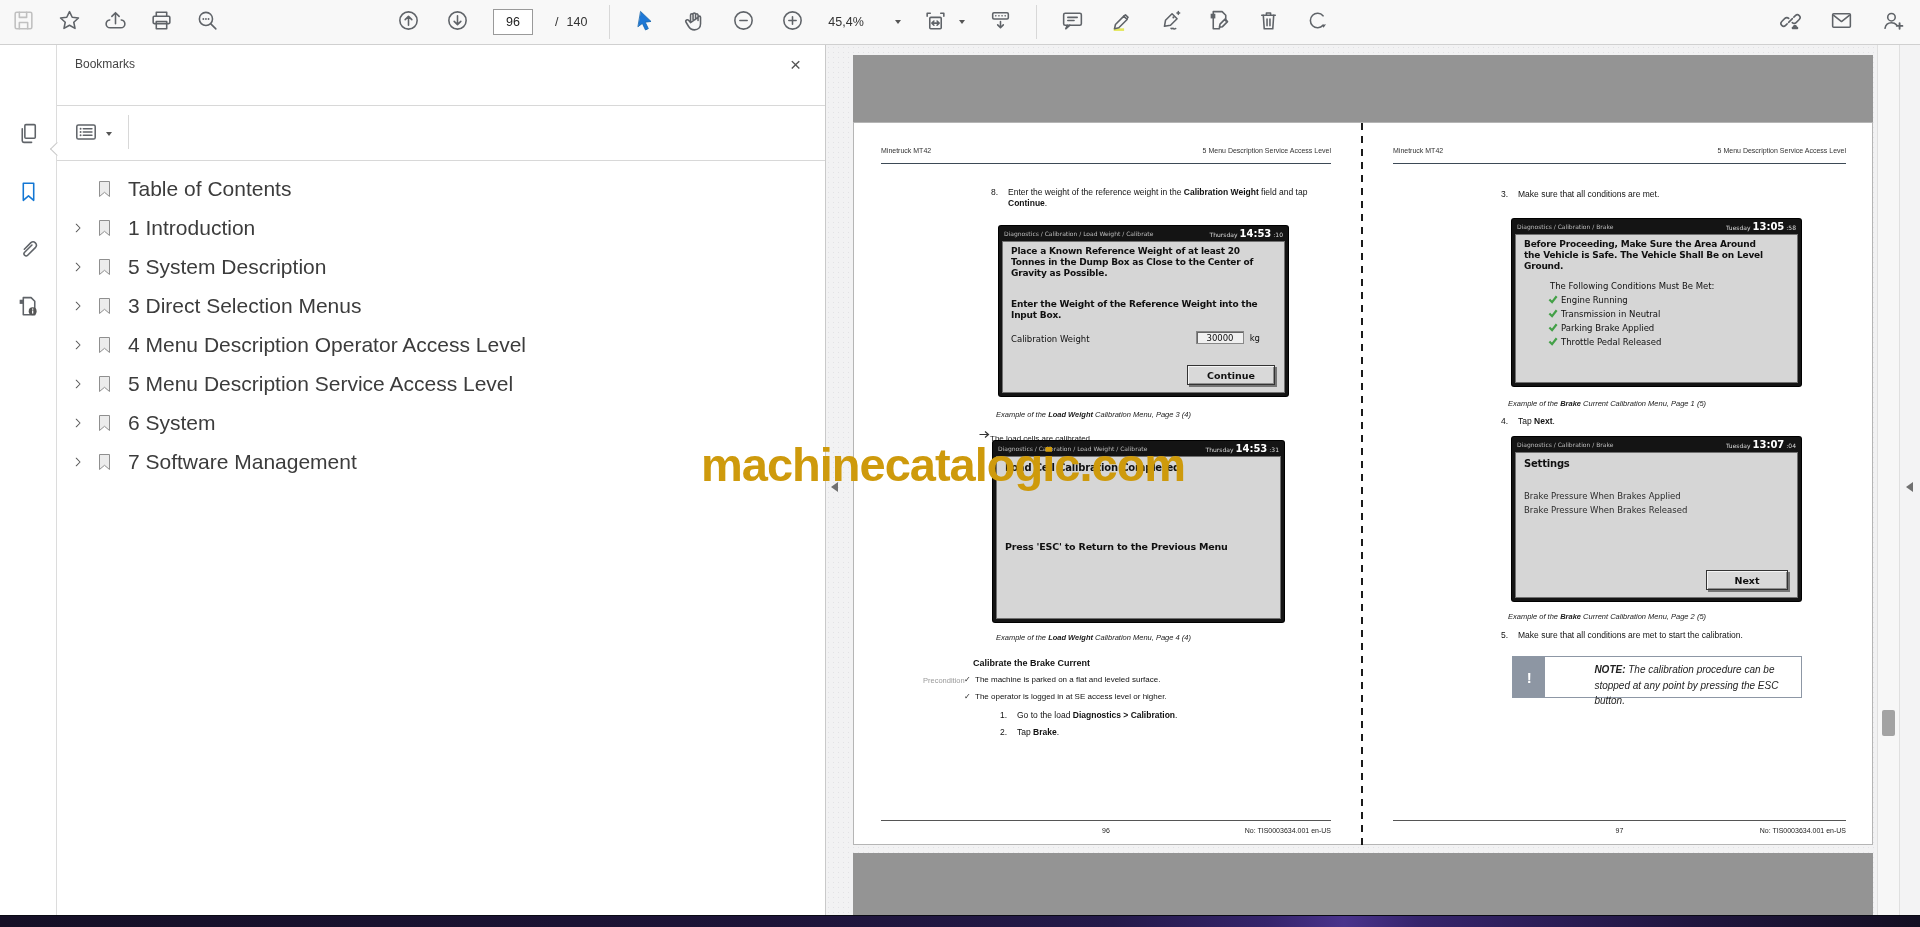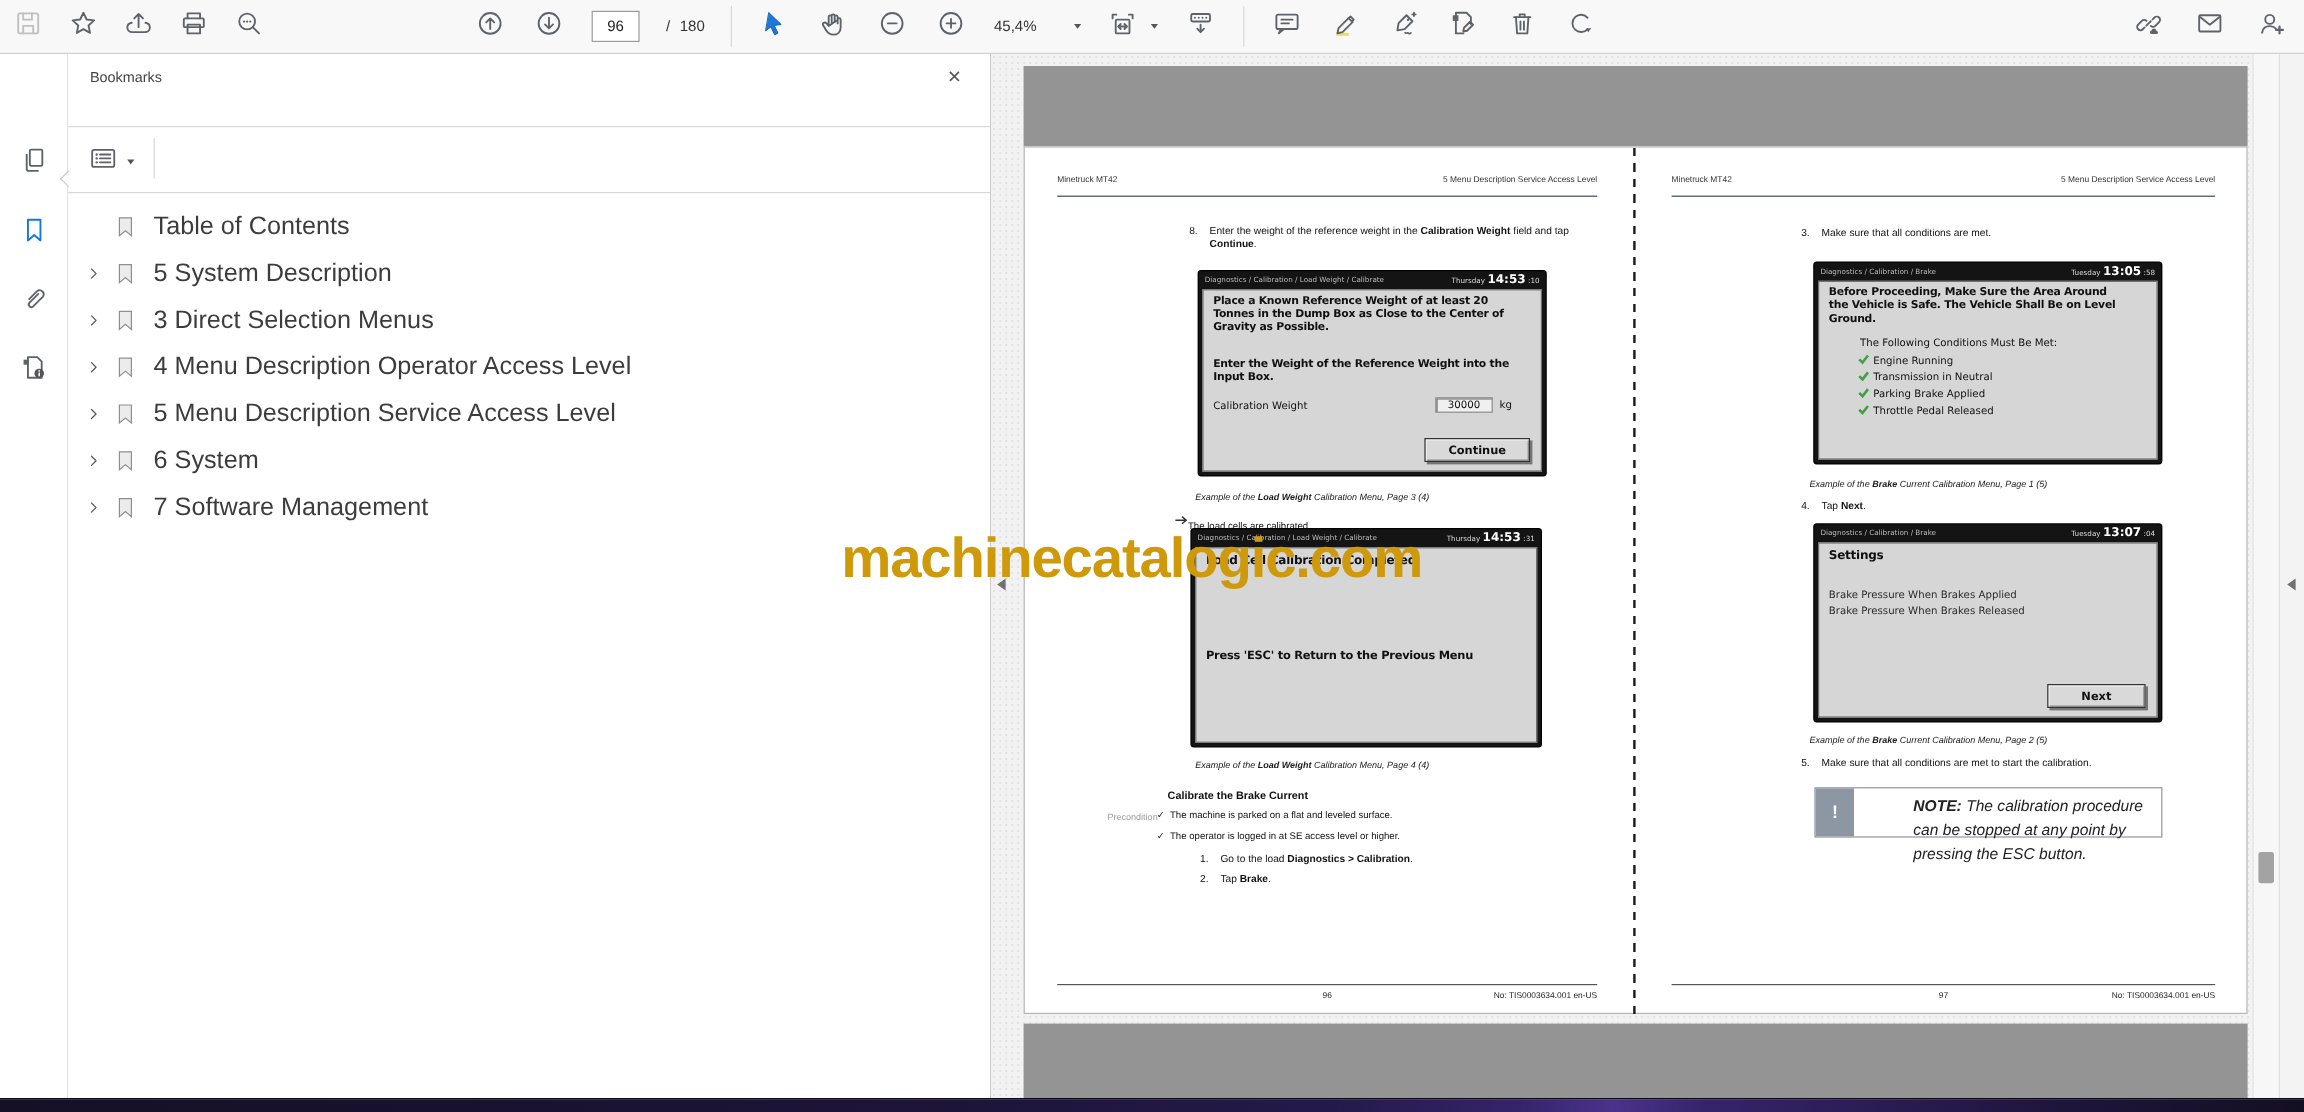--- a/index.html
+++ b/index.html
@@ -90,21 +90,21 @@
              box-shadow:inset 1px 1px 0 #666;font-size:8.5px;text-align:center;line-height:12px;}
   .tft-btn{position:absolute;right:9px;bottom:7px;height:20px;background:#d9d9d9;border:1px solid #333;
            box-shadow:inset 1px 1px 0 #f4f4f4,inset -1px -1px 0 #8f8f8f,2px 2px 0 rgba(0,0,0,.45);
            font-weight:700;font-size:9.5px;display:flex;align-items:center;justify-content:center;
            font-family:"DejaVu Sans",sans-serif;}
   .cond-row{position:absolute;display:flex;align-items:center;gap:3px;font-size:8.5px;}
 
   .notebox{position:absolute;border:1px solid #8d97a5;display:flex;background:#fff;}
   .note-ico{width:38px;background:#8d96a3;color:#fff;display:flex;align-items:center;justify-content:center;
             font-weight:700;font-size:15px;}
-  .note-txt{padding:5px 9px;font-size:13px;font-style:italic;line-height:1.55;width:250px;color:#222;margin-left:40px;}
+  .note-txt{padding:5px 9px;font-size:10px;font-style:italic;line-height:1.55;width:250px;color:#222;margin-left:40px;}
 
   
   .watermark{position:absolute;left:701px;top:441px;font-size:47px;font-weight:700;line-height:1;
              letter-spacing:-1px;color:#CE9A0C;z-index:40;white-space:nowrap;}
 
   
   .vscroll{position:absolute;left:1877px;top:45px;width:23px;height:870px;background:#f7f7f7;
            border-left:1px solid #e0e0e0;border-right:1px solid #e0e0e0;}
   .vthumb{position:absolute;left:4px;top:665px;width:13px;height:26px;background:#a3a3a3;border-radius:2px;cursor:pointer;}
   .rgutter{position:absolute;left:1900px;top:45px;width:20px;height:870px;background:#f3f3f4;}
@@ -163,21 +163,21 @@
             </svg></span>
         </div>
       <div class="tbtn2">
           <span><svg width="25" height="25" viewBox="0 0 24 24">
               <circle cx="12" cy="12" r="8.3"></circle>
               <path d="M12 7.5v8M8.8 12.8L12 16l3.2-3.2"></path>
             </svg></span>
         </div>
       <input class="pagebox" value="96" style="">
       <span class="tb-text">/</span>
-      <span class="tb-text" style="margin-left:-14px;">180</span>
+      <span class="tb-text" style="margin-left:-14px;">140</span>
       <div class="tb-sep"></div>
       <div class="tbtn2">
           <span><svg width="25" height="25" viewBox="0 0 24 24">
               <path d="M7.5 3.5l9.8 9.4-5.6.7 3 6.2-2.7 1.3-3-6.3-4 3z" fill="#1e78d7" stroke="#1565ad" stroke-width="0.8"></path>
             </svg></span>
         </div>
       <div class="tbtn2">
           <span><svg width="25" height="25" viewBox="0 0 24 24">
               <path d="M8.2 12.5V6.8a1.2 1.2 0 012.4 0V11m0-5a1.2 1.2 0 012.4 0v5m0-4.2a1.2 1.2 0 012.4 0V12m0-3a1.2 1.2 0 012.4 0v6.2c0 3.6-2.5 5.8-5.9 5.8-2.9 0-4.2-1-5.7-3.5l-2.3-3.8c-.5-.8-.3-1.7.5-2.2.7-.4 1.5-.2 2.1.5l1.7 2z"></path>
             </svg></span>
@@ -341,20 +341,29 @@
             </svg></span>
         <span class="bm-label">Table of Contents</span>
       </div>
       <div class="bm-row">
         <span class="bm-chev"><svg width="14" height="14" viewBox="0 0 24 24">
               <path d="M9 5.5l6.5 6.5L9 18.5" fill="none" stroke="#5a5a5a" stroke-width="1.8"></path>
             </svg></span>
         <span class="bm-glyph"><svg width="15" height="18" viewBox="0 0 15 18">
               <path d="M2.5 1.5h10v15l-5-4.2-5 4.2z" fill="#ececec" stroke="#8f8f8f"></path>
             </svg></span>
+        <span class="bm-label">1 Introduction</span>
+      </div>
+      <div class="bm-row">
+        <span class="bm-chev"><svg width="14" height="14" viewBox="0 0 24 24">
+              <path d="M9 5.5l6.5 6.5L9 18.5" fill="none" stroke="#5a5a5a" stroke-width="1.8"></path>
+            </svg></span>
+        <span class="bm-glyph"><svg width="15" height="18" viewBox="0 0 15 18">
+              <path d="M2.5 1.5h10v15l-5-4.2-5 4.2z" fill="#ececec" stroke="#8f8f8f"></path>
+            </svg></span>
         <span class="bm-label">5 System Description</span>
       </div>
       <div class="bm-row">
         <span class="bm-chev"><svg width="14" height="14" viewBox="0 0 24 24">
               <path d="M9 5.5l6.5 6.5L9 18.5" fill="none" stroke="#5a5a5a" stroke-width="1.8"></path>
             </svg></span>
         <span class="bm-glyph"><svg width="15" height="18" viewBox="0 0 15 18">
               <path d="M2.5 1.5h10v15l-5-4.2-5 4.2z" fill="#ececec" stroke="#8f8f8f"></path>
             </svg></span>
         <span class="bm-label">3 Direct Selection Menus</span>

